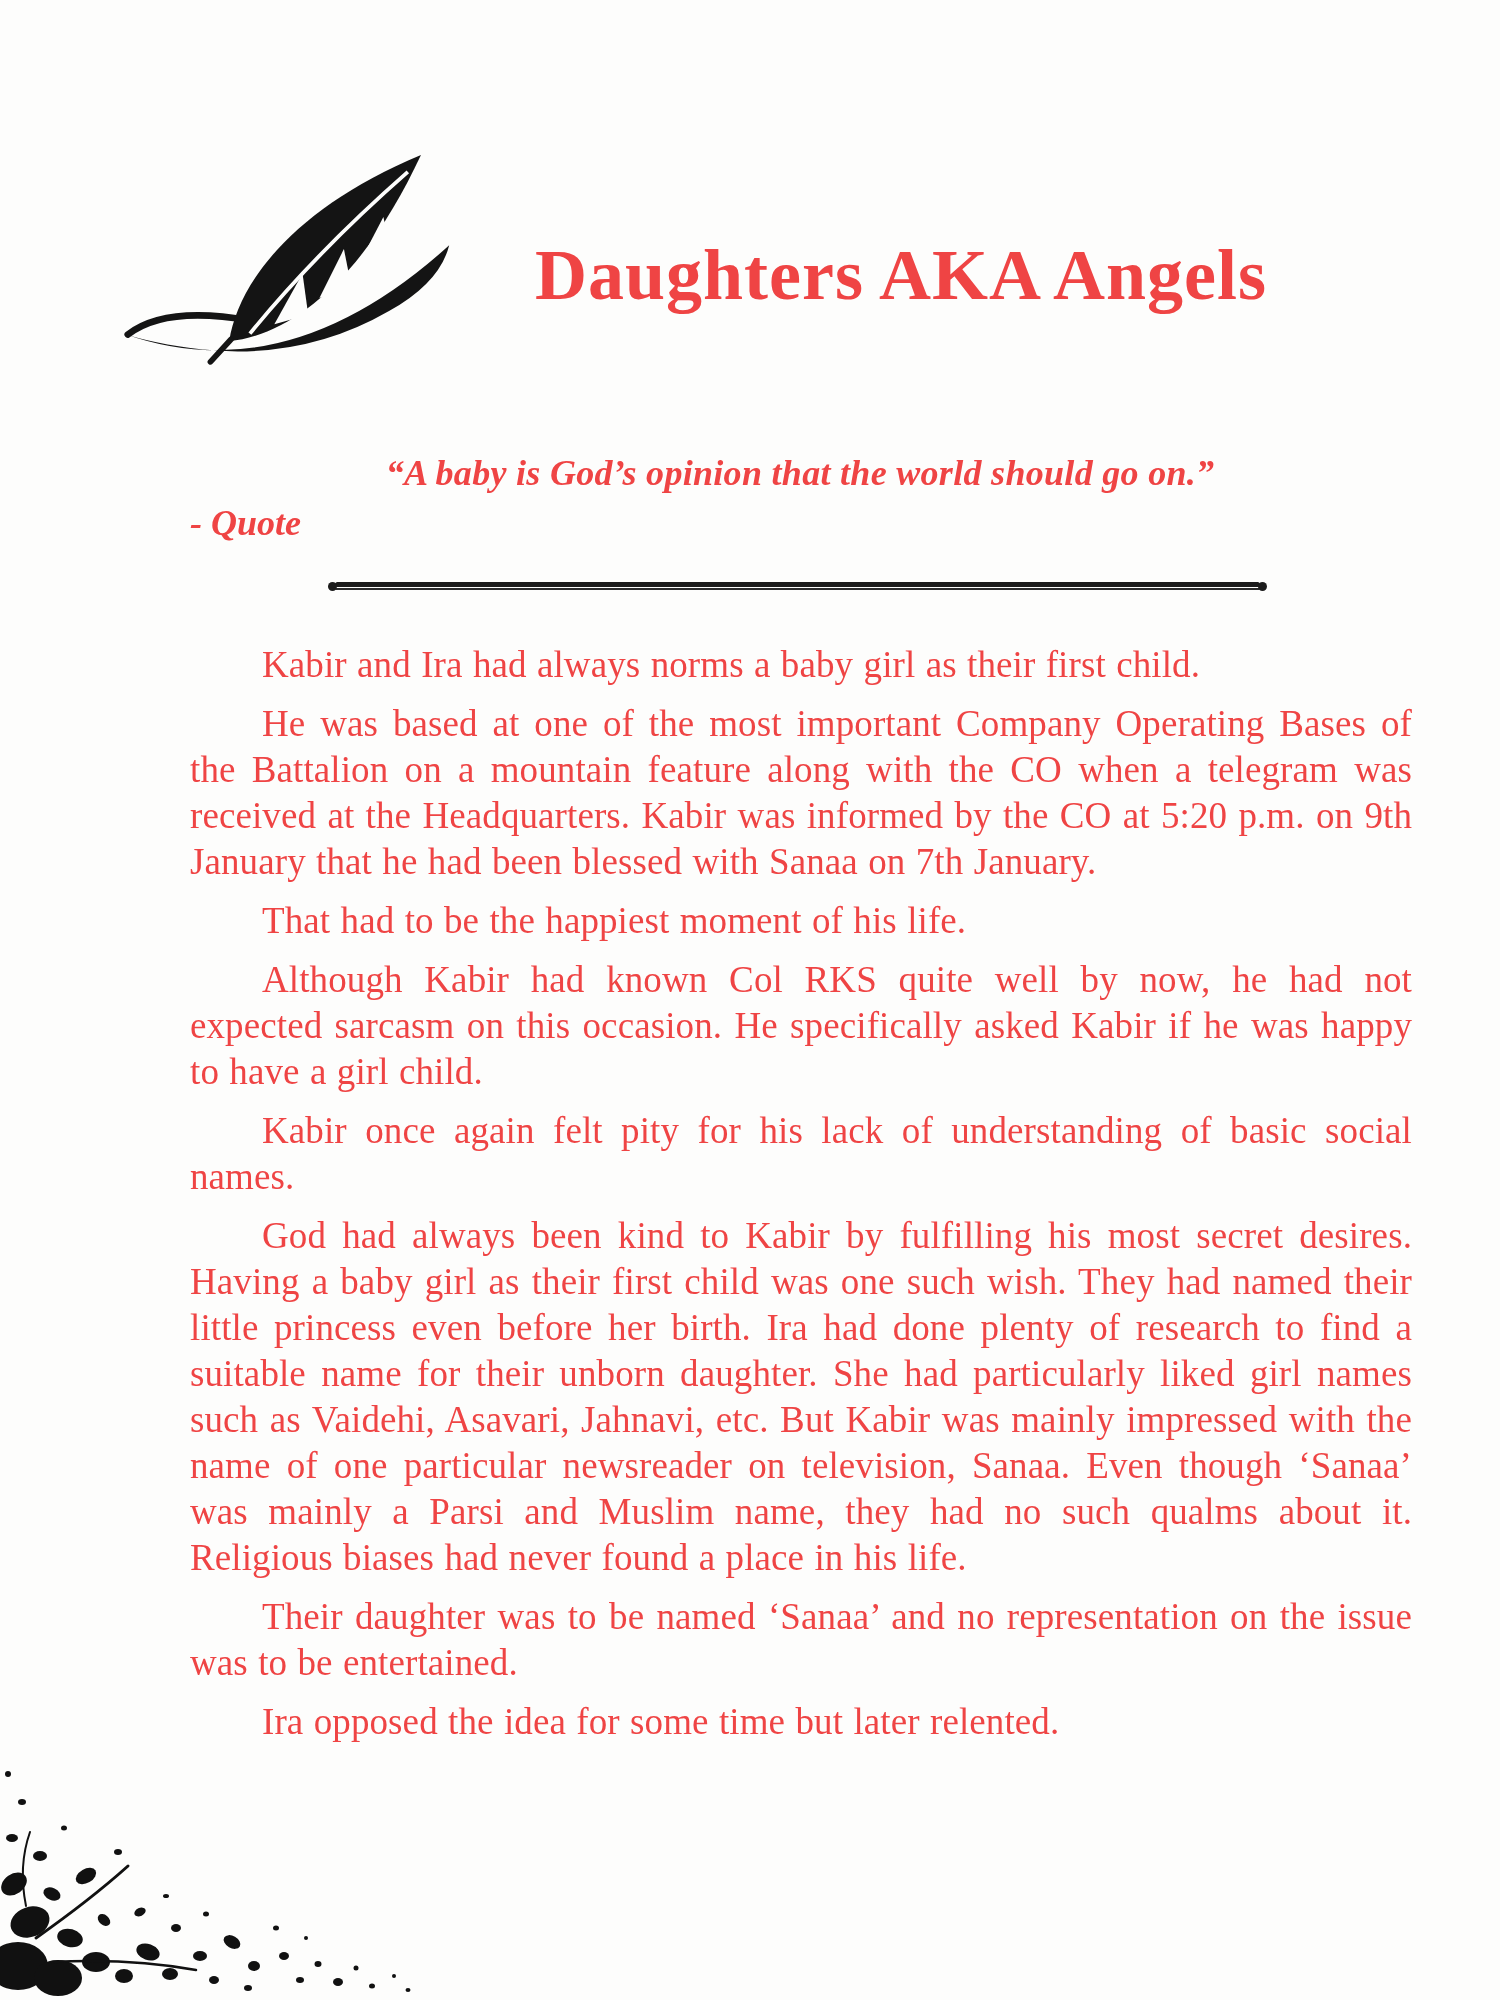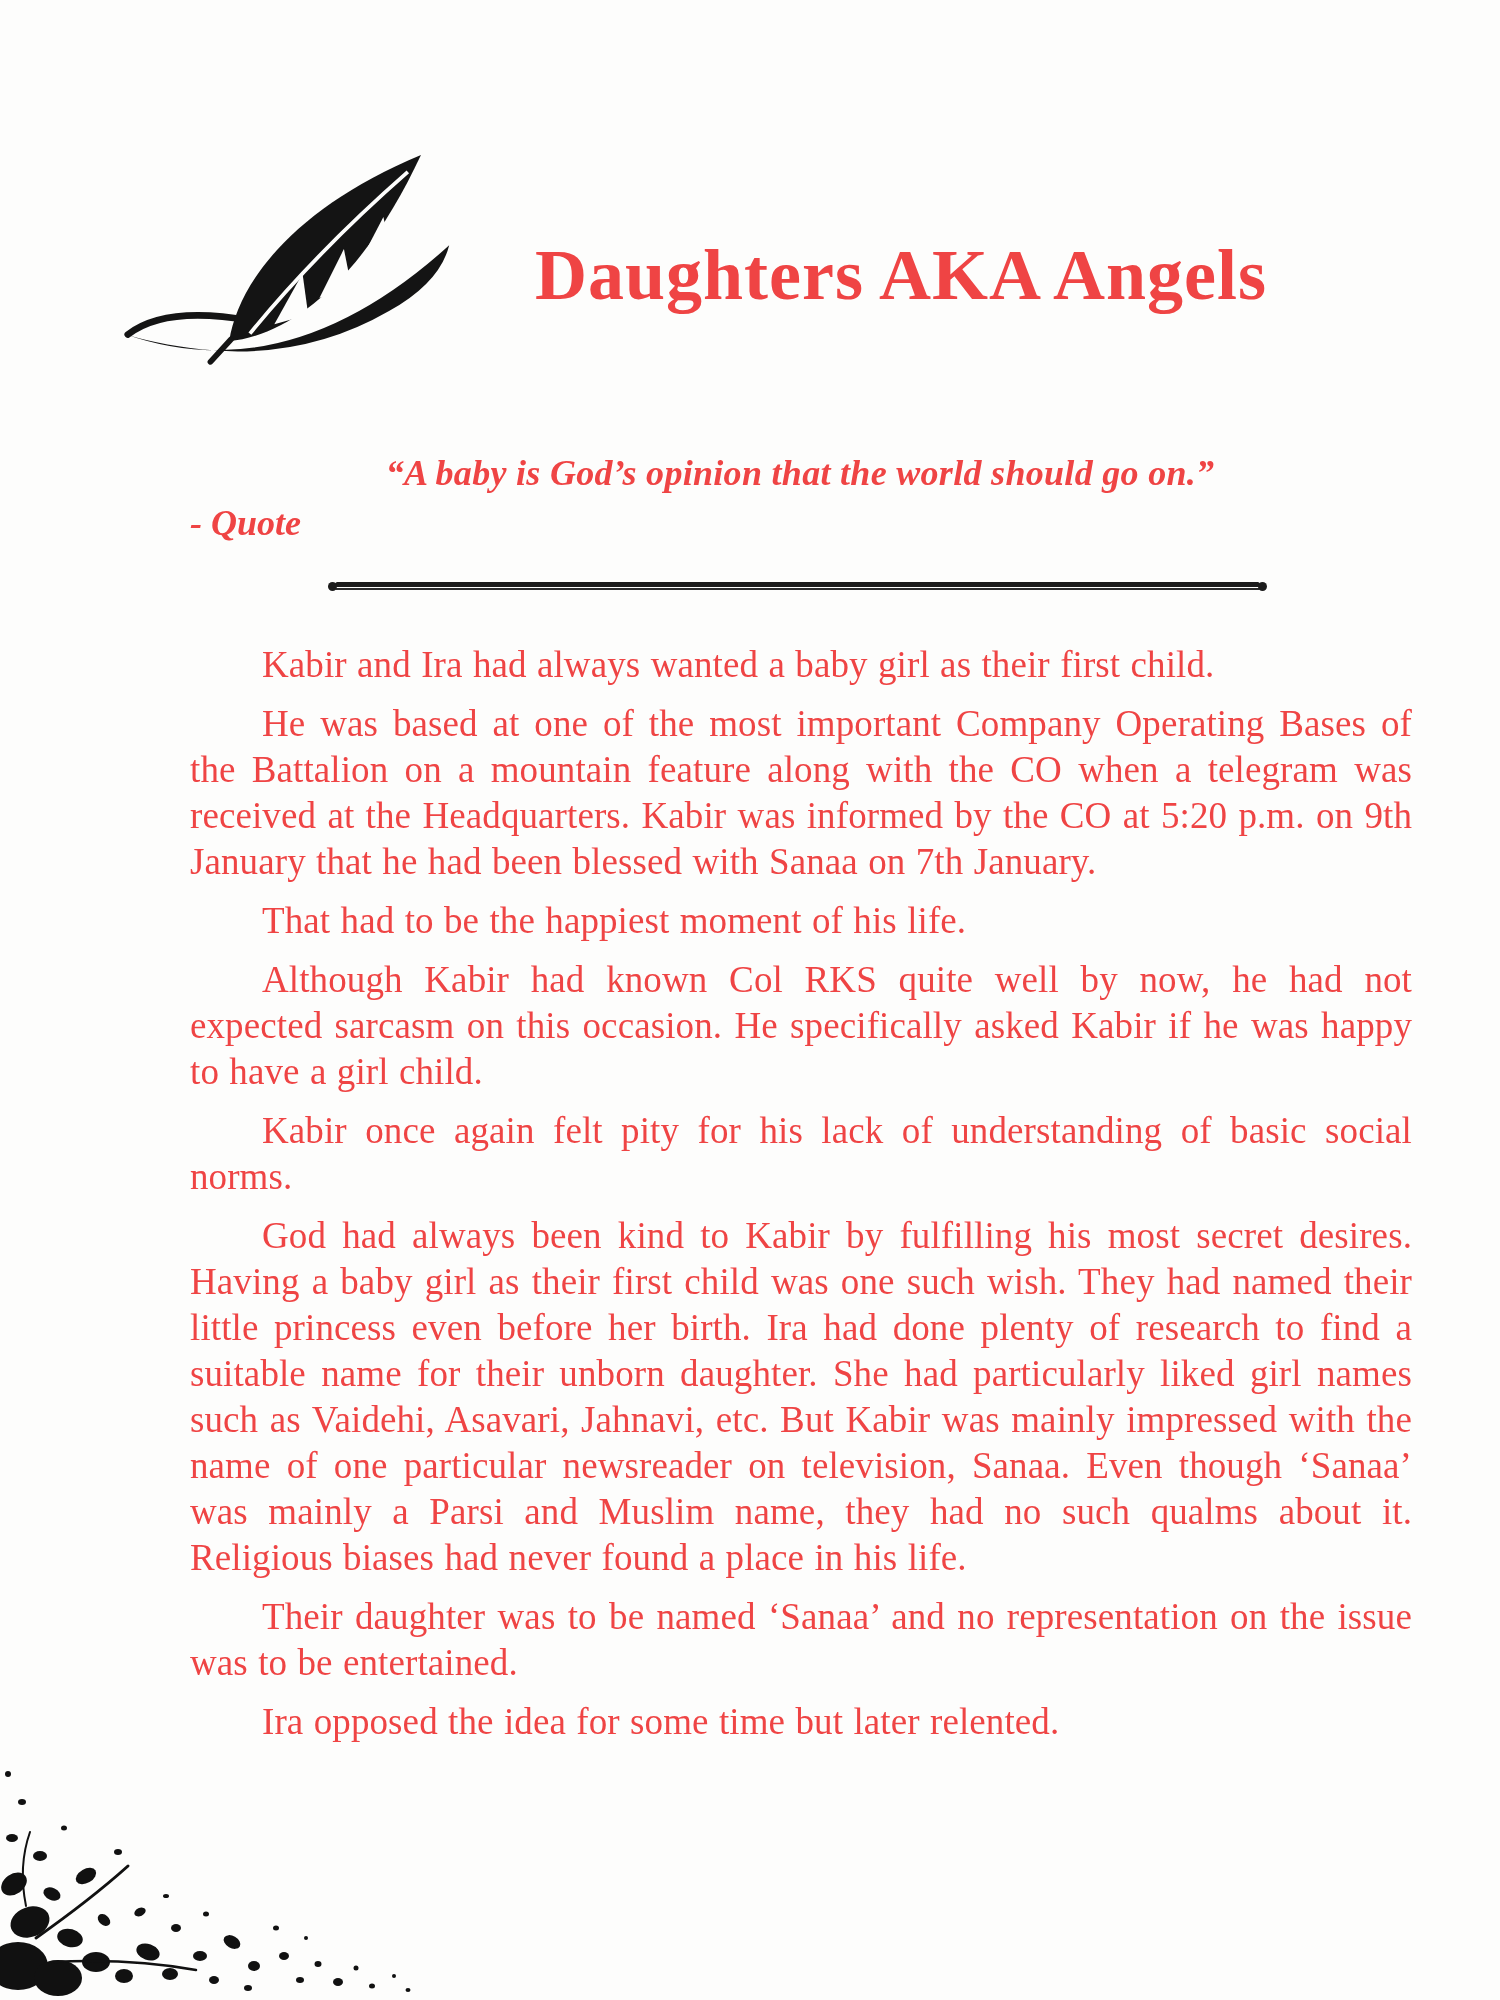--- a/index.html
+++ b/index.html
@@ -148,25 +148,25 @@
     <div class="quote">“A baby is God’s opinion that the world should go on.”</div>
     <div class="attribution">- Quote</div>
   </div>
 
   <div class="divider">
     <div class="bar-top"></div>
     <div class="bar-bottom"></div>
   </div>
 
   <div class="article">
-    <p>Kabir and Ira had always wanted a baby girl as their first child.</p>
+    <p>Kabir and Ira had always norms a baby girl as their first child.</p>
     <p>He was based at one of the most important Company Operating Bases of the Battalion on a mountain feature along with the CO when a telegram was received at the Headquarters. Kabir was informed by the CO at 5:20 p.m. on 9th January that he had been blessed with Sanaa on 7th January.</p>
     <p>That had to be the happiest moment of his life.</p>
     <p>Although Kabir had known Col RKS quite well by now, he had not expected sarcasm on this occasion. He specifically asked Kabir if he was happy to have a girl child.</p>
-    <p>Kabir once again felt pity for his lack of understanding of basic social norms.</p>
+    <p>Kabir once again felt pity for his lack of understanding of basic social names.</p>
     <p>God had always been kind to Kabir by fulfilling his most secret desires. Having a baby girl as their first child was one such wish. They had named their little princess even before her birth. Ira had done plenty of research to find a suitable name for their unborn daughter. She had particularly liked girl names such as Vaidehi, Asavari, Jahnavi, etc. But Kabir was mainly impressed with the name of one particular newsreader on television, Sanaa. Even though ‘Sanaa’ was mainly a Parsi and Muslim name, they had no such qualms about it. Religious biases had never found a place in his life.</p>
     <p>Their daughter was to be named ‘Sanaa’ and no representation on the issue was to be entertained.</p>
     <p>Ira opposed the idea for some time but later relented.</p>
   </div>
 
   <div class="splatter">
     <svg viewBox="0 0 430 330" xmlns="http://www.w3.org/2000/svg" aria-hidden="true">
       <g fill="#111">
 
         <ellipse cx="18" cy="296" rx="30" ry="24"></ellipse>

